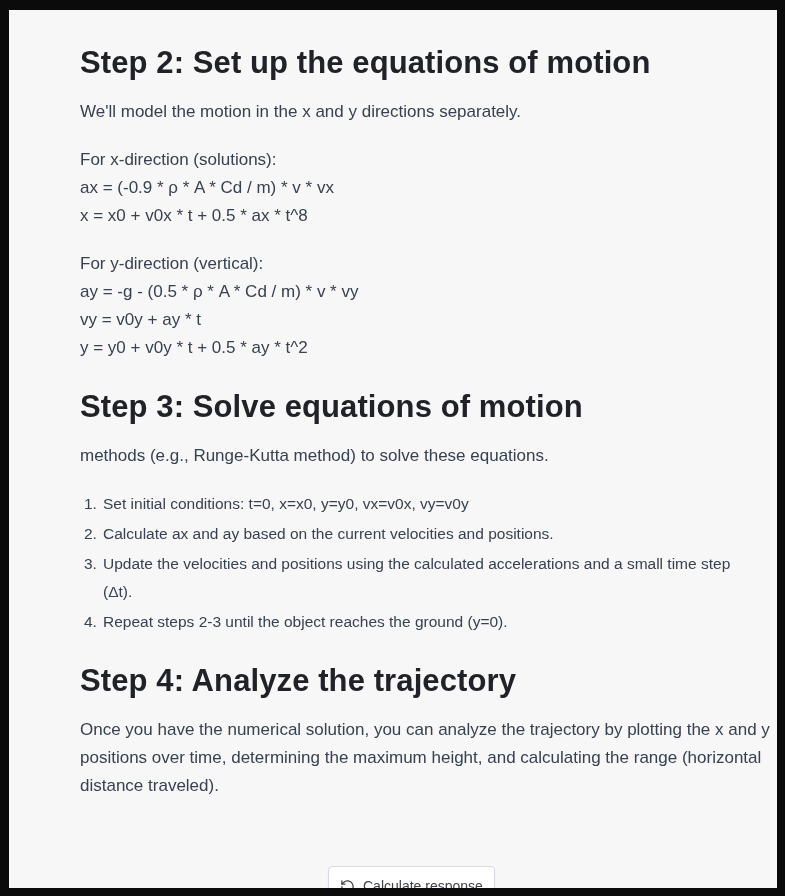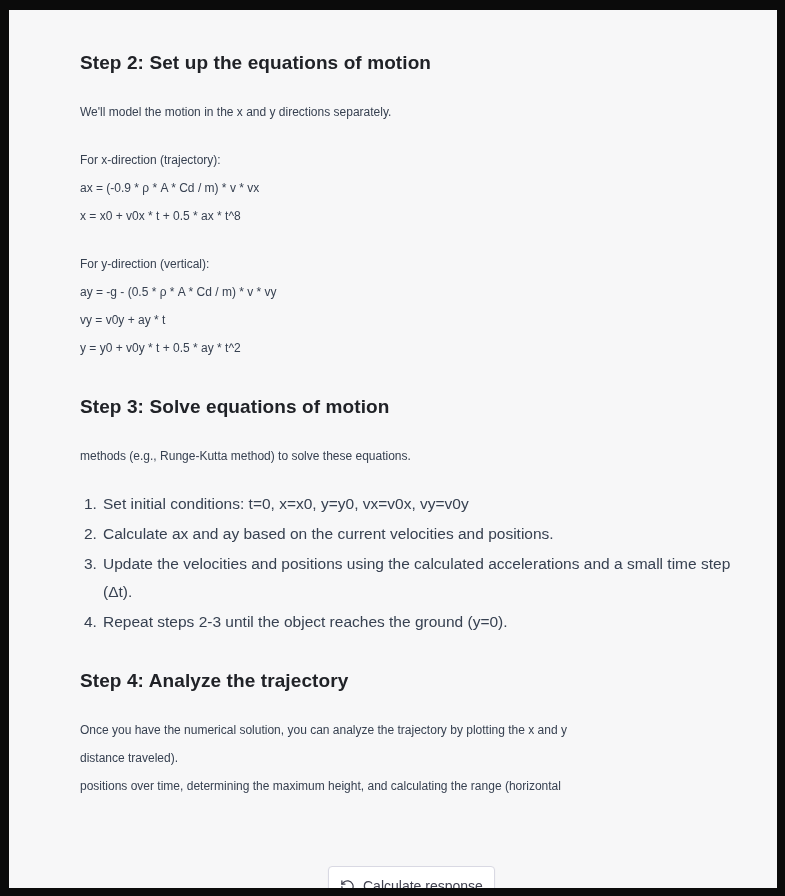--- a/index.html
+++ b/index.html
@@ -16,33 +16,33 @@
     width: 768px; height: 878px;
     background: #f7f7f8;
     overflow: hidden;
   }
   .column {
     margin-left: 71px;
     padding-top: 38px;
     width: 652px;
   }
   h2.step-heading {
-    font-size: 19px;
+    font-size: 31px;
     line-height: 30px;
     font-weight: 700;
     color: #202227;
     margin: 30px 0 20px 0;
     white-space: nowrap;
     letter-spacing: 0.1px;
   }
   h2.step-heading:first-child { margin-top: 0; }
   .para {
     margin: 20px 0;
     color: #374151;
-    font-size: 12px;
+    font-size: 17px;
     line-height: 28px;
   }
   .para .t-line { white-space: nowrap; }
   ol.steps-list {
     list-style: none;
     margin: 20px 0;
     color: #374151;
     font-size: 15.5px;
     line-height: 28px;
   }
@@ -86,21 +86,21 @@
 <div class="content">
   <div class="column">
 
     <h2 class="step-heading">Step 2: Set up the equations of motion</h2>
 
     <div class="para">
         <div class="t-line">We'll model the motion in the x and y directions separately.</div>
       </div>
 
     <div class="para">
-        <div class="t-line">For x-direction (trajectory):</div>
+        <div class="t-line">For x-direction (solutions):</div>
         <div class="t-line">ax = (-0.9 * ρ * A * Cd / m) * v * vx</div>
         <div class="t-line">x = x0 + v0x * t + 0.5 * ax * t^8</div>
       </div>
 
     <div class="para">
         <div class="t-line">For y-direction (vertical):</div>
         <div class="t-line">ay = -g - (0.5 * ρ * A * Cd / m) * v * vy</div>
         <div class="t-line">vy = v0y + ay * t</div>
         <div class="t-line">y = y0 + v0y * t + 0.5 * ay * t^2</div>
       </div>
@@ -127,22 +127,22 @@
         <li>
           <span class="marker">4.</span>
           <span class="item-text">Repeat steps 2-3 until the object reaches the ground (y=0).</span>
         </li>
       </ol>
 
     <h2 class="step-heading">Step 4: Analyze the trajectory</h2>
 
     <div class="para">
         <div class="t-line">Once you have the numerical solution, you can analyze the trajectory by plotting the x and y</div>
+        <div class="t-line">positions over time, determining the maximum height, and calculating the range (horizontal</div>
         <div class="t-line">distance traveled).</div>
-        <div class="t-line">positions over time, determining the maximum height, and calculating the range (horizontal</div>
       </div>
 
   </div>
 
   <button class="regen">
     <span class="icon">
       <svg viewBox="0 0 24 24" fill="none" stroke="currentColor" stroke-width="2" stroke-linecap="round" stroke-linejoin="round">
         <path d="M3 12a9 9 0 1 0 2.64-6.36L3 8"></path>
         <path d="M3 3v5h5"></path>
       </svg>

